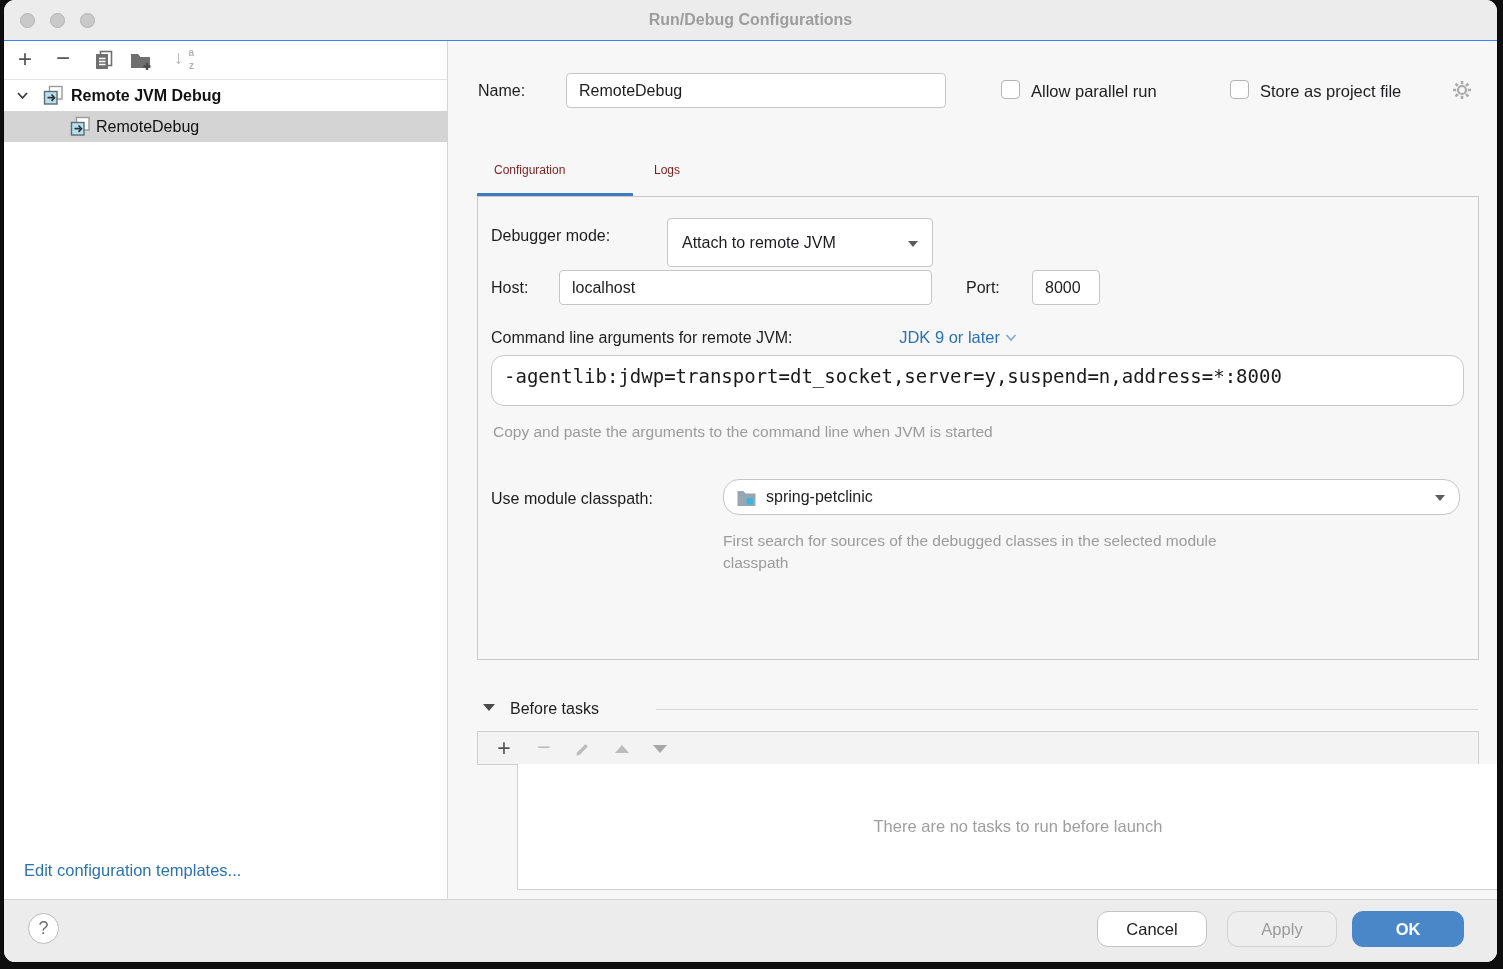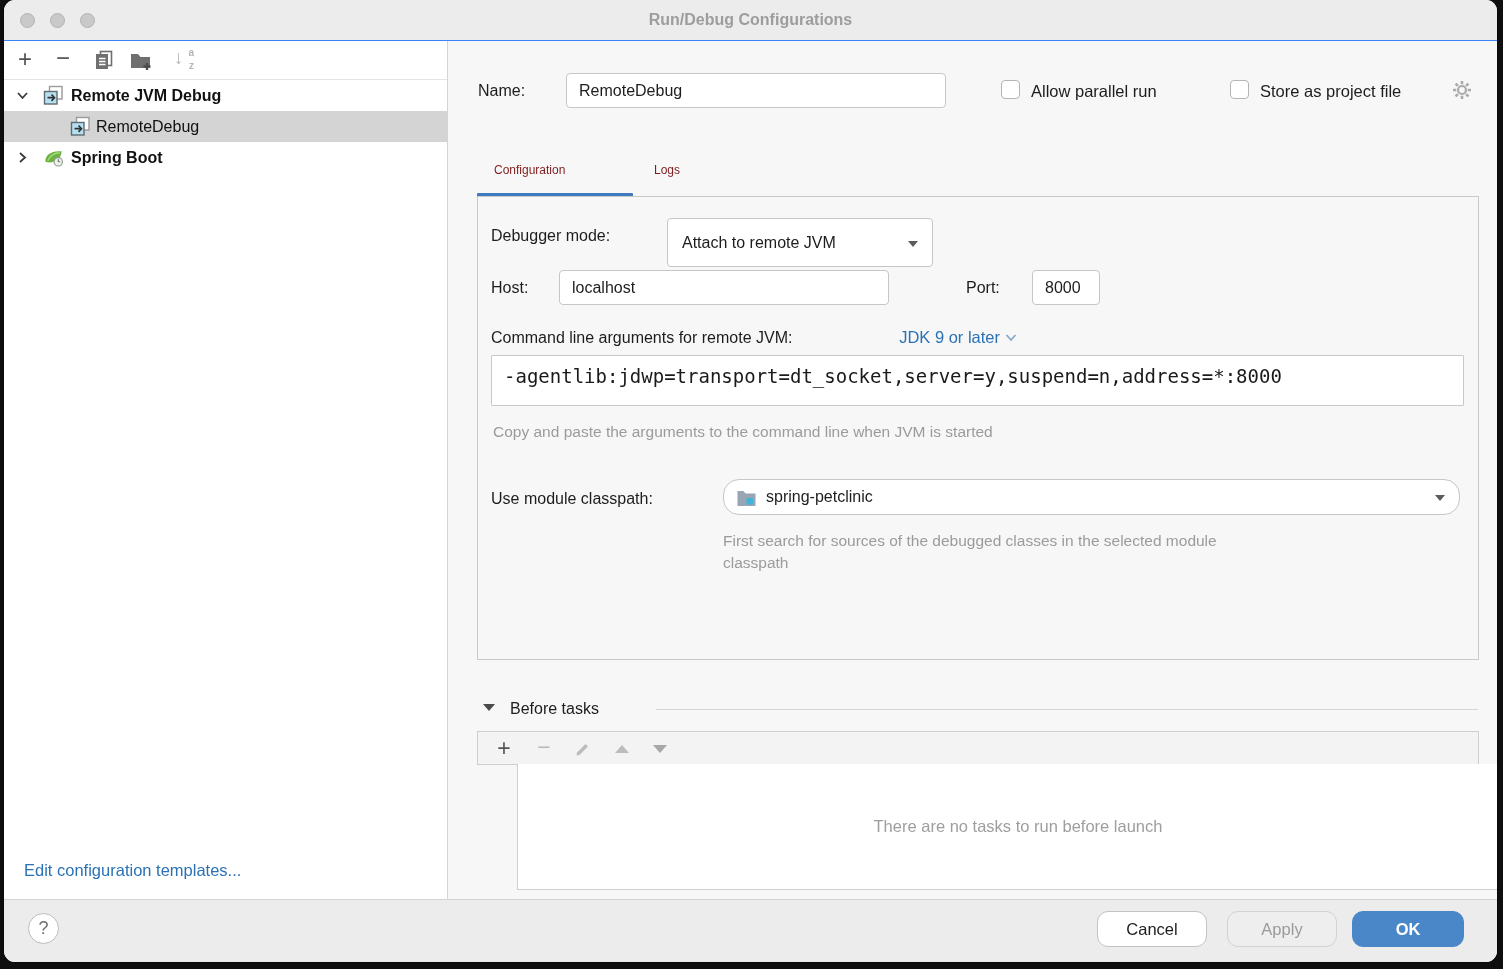--- a/index.html
+++ b/index.html
@@ -44,21 +44,21 @@
   .field{position:absolute;background:#fff;border:1px solid #c6c6c6;border-radius:4px;box-sizing:border-box;
     font-size:16px;color:#1d1d1f;display:flex;align-items:center;padding:0 12px;}
   .checkbox{position:absolute;width:19px;height:19px;background:#fff;border:1px solid #b4b4b4;border-radius:4px;box-sizing:border-box;}
   
   .tab{position:absolute;font-size:12px;color:#7f1d1d;cursor:pointer;}
   .tab-underline{position:absolute;background:#3f7cbf;height:4px;border-radius:1px;}
   .panel-box{position:absolute;border:1px solid #c9c9c9;box-sizing:border-box;background:#f7f7f7;}
   .select{position:absolute;background:#fff;border:1px solid #c6c6c6;border-radius:4px;box-sizing:border-box;
     font-size:16px;display:flex;align-items:center;padding:0 14px;cursor:pointer;}
   .dd-arrow{width:0;height:0;border-left:5px solid transparent;border-right:5px solid transparent;border-top:6px solid #5c5c5c;position:absolute;right:14px;top:50%;margin-top:-2px;}
-  .mono-box{position:absolute;background:#fff;border:1px solid #c9c9c9;border-radius:1px;box-sizing:border-box;
+  .mono-box{position:absolute;background:#fff;border:1px solid #c9c9c9;border-radius:13px;box-sizing:border-box;
     font-family:"DejaVu Sans Mono", monospace;font-size:19px;color:#1a1a1a;padding:9px 12px;}
   .hint{position:absolute;font-size:15.5px;color:#9b9b9b;}
   .jdk-link{position:absolute;font-size:16.5px;color:#2a72b5;cursor:pointer;display:flex;align-items:center;gap:5px;}
   
   .bl-line{position:absolute;height:1px;background:#d6d6d6;}
   .bl-tri{width:0;height:0;border-left:6px solid transparent;border-right:6px solid transparent;border-top:7px solid #4a4a4a;position:absolute;}
   .bl-toolbar{position:absolute;border:1px solid #cfcfcf;box-sizing:border-box;background:#f3f3f3;}
   .bl-tasks{position:absolute;border:1px solid #cfcfcf;border-top:none;box-sizing:border-box;background:#ffffff;display:flex;align-items:center;justify-content:center;margin-left:40px;}
   .empty-text{font-size:16.5px;color:#9e9e9e;}
   .mini{position:absolute;top:3px;width:28px;height:28px;display:flex;align-items:center;justify-content:center;}
@@ -133,33 +133,20 @@
         <span class="tlabel bold" style="margin-left:67px">Remote JVM Debug</span>
       </div>
       <div class="trow sel">
         <svg class="ticon" style="left:66px" viewBox="0 0 21 21">
           <rect x="6.5" y="1.5" width="12.5" height="12.5" fill="#ffffff" stroke="#9b9b9b" stroke-width="1.4"></rect>
           <rect x="1.5" y="6.5" width="12.5" height="12.5" fill="#b5e0f2" stroke="#5f6b70" stroke-width="1.4"></rect>
           <line x1="4.5" y1="12.7" x2="11" y2="12.7" stroke="#323232" stroke-width="1.7"></line>
           <polyline points="8.5,9.5 11.5,12.7 8.5,15.9" fill="none" stroke="#323232" stroke-width="1.7"></polyline>
         </svg>
         <span class="tlabel" style="margin-left:92px">RemoteDebug</span>
-      </div>
-      <div class="trow">
-        <svg class="chev" viewBox="0 0 15 15">
-          <polyline points="5,3 10,7.5 5,12" fill="none" stroke="#3c3c3c" stroke-width="1.8"></polyline>
-        </svg>
-        <svg class="ticon" style="left:39px" viewBox="0 0 22 22">
-          <path d="M2.5 15.5 C2 8 9 3.5 19.5 4.5 C19 12.5 12.5 17 4.5 16 Z" fill="#6db33f"></path>
-          <path d="M5 14.5 C7 9.5 12 6.5 17.5 6" fill="none" stroke="#a4d77f" stroke-width="1.4"></path>
-          <circle cx="16" cy="15.5" r="4.4" fill="#eef3ec" stroke="#8f9a90" stroke-width="1.2"></circle>
-          <line x1="16" y1="15.5" x2="16" y2="12.8" stroke="#6a6a6a" stroke-width="1.2"></line>
-          <line x1="16" y1="15.5" x2="18" y2="15.5" stroke="#6a6a6a" stroke-width="1.2"></line>
-        </svg>
-        <span class="tlabel bold" style="margin-left:67px">Spring Boot</span>
       </div>
     </div>
 
     <div class="edit-link">Edit configuration templates...</div>
   </div>
 
   <div class="rightpanel">
 
     <div class="lbl" style="left:30px;top:41px">Name:</div>
     <div class="field" style="left:118px;top:32px;width:380px;height:35px">
@@ -189,21 +176,21 @@
 
     <div class="panel-box" style="left:29px;top:155px;width:1002px;height:464px"></div>
 
     <div class="lbl" style="left:43px;top:186px">Debugger mode:</div>
     <div class="select" style="left:219px;top:177px;width:266px;height:49px">
       <span>Attach to remote JVM</span>
       <span class="dd-arrow"></span>
     </div>
 
     <div class="lbl" style="left:43px;top:238px">Host:</div>
-    <div class="field" style="left:111px;top:229px;width:330px;height:35px">
+    <div class="field" style="left:111px;top:229px;width:373px;height:35px">
       <span>localhost</span>
     </div>
     <div class="lbl" style="left:518px;top:238px">Port:</div>
     <div class="field" style="left:584px;top:229px;width:68px;height:35px">
       <span>8000</span>
     </div>
 
     <div class="lbl" style="left:43px;top:288px">Command line arguments for remote JVM:</div>
     <div class="jdk-link" style="right:480px;left:auto;top:287px;position:absolute">
       <span>JDK 9 or later</span>

